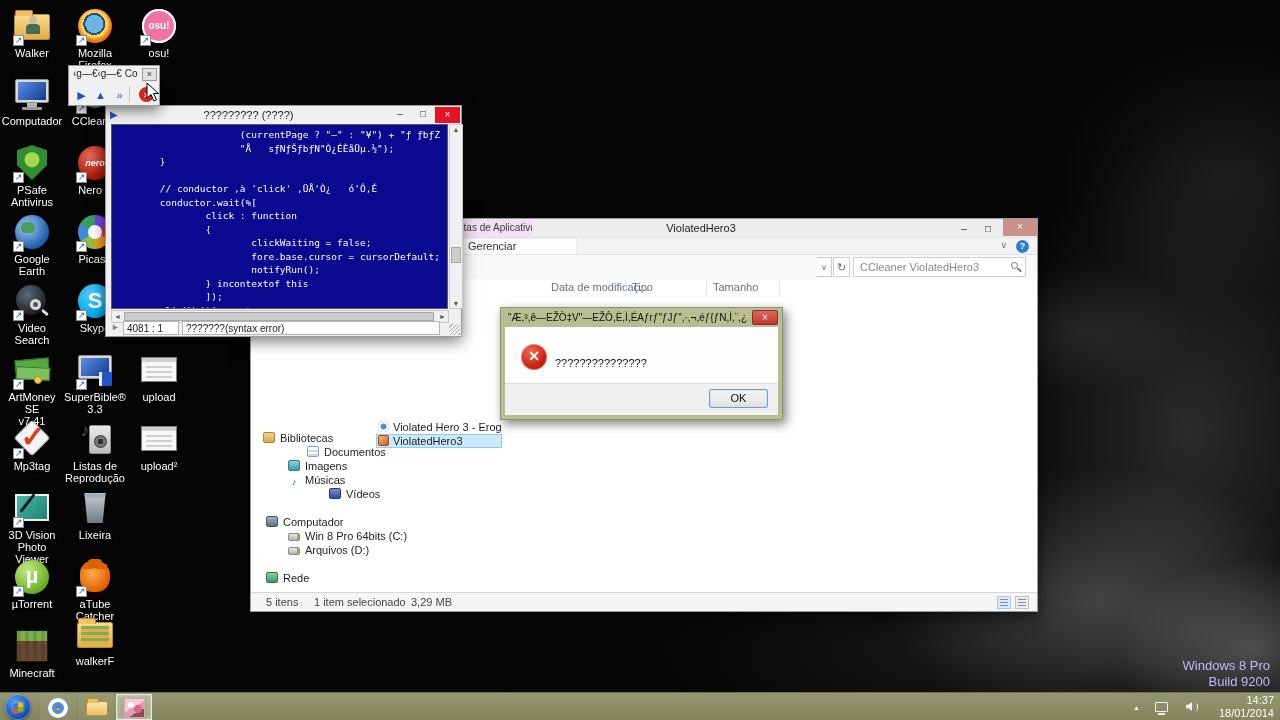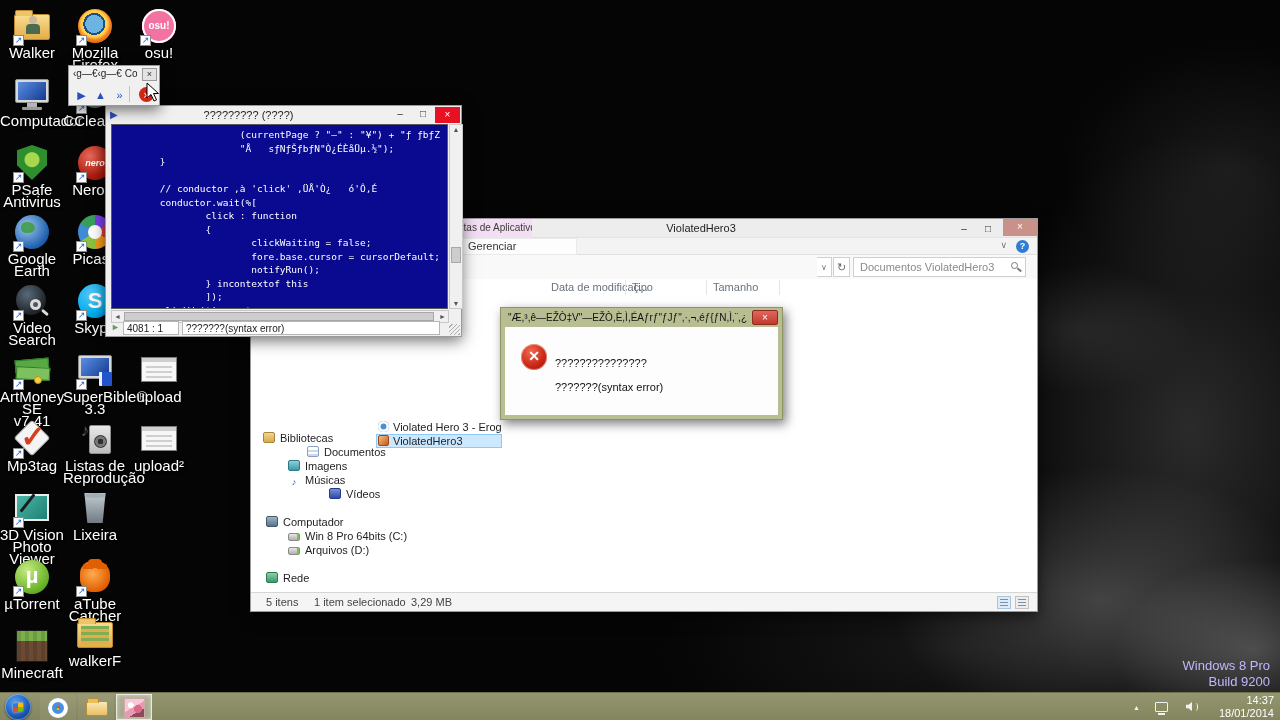--- a/index.html
+++ b/index.html
@@ -17,21 +17,21 @@
       radial-gradient(ellipse 430px 150px at 960px 650px, rgba(120,120,120,.16), transparent 70%),
       radial-gradient(ellipse 200px 130px at 1255px 650px, rgba(200,200,200,.32), transparent 70%),
       radial-gradient(ellipse 160px 90px at 1080px 330px, rgba(120,120,120,.18), transparent 70%);
   }
   #watermark { position:absolute; right:10px; top:658px; text-align:right;
     color:#c4b5fd; font-size:13px; line-height:16px; }
 
   
   .desk-icon { position:absolute; width:64px; text-align:center; cursor:default; }
   .desk-icon .art { position:relative; width:40px; height:36px; margin:0 auto; }
-  .desk-icon .label { margin-top:3px; color:#fff; font-size:15px; line-height:12px;
+  .desk-icon .label { margin-top:3px; color:#fff; font-size:11px; line-height:12px;
     white-space:pre-line; text-shadow:1px 1px 2px #000, 0 0 3px #000; }
   .sc-badge { position:absolute; left:1px; bottom:-2px; width:11px; height:11px;
     background:#fff; border:1px solid #8a8a8a; font-size:9px; line-height:9px;
     color:#2b5fd9; text-align:center; }
 
   
   .shape { position:absolute; }
   .a-folder { left:2px; top:6px; width:36px; height:26px; border-radius:2px;
     background:linear-gradient(#f9dd92,#e3ad47); border:1px solid #b9892f; }
   .a-folder::before { content:""; position:absolute; left:0; top:-5px; width:16px; height:5px;
@@ -500,21 +500,21 @@
     <div class="capbtn" id="exp-close">×</div>
   </div>
   <div id="ribbon-row">
     <div id="tab-gerenciar">Gerenciar</div>
     <div id="ribbon-chevron">∨</div>
     <div id="ribbon-help">?</div>
   </div>
   <div id="addr-row">
     <div id="addr-drop">∨</div>
     <div id="addr-refresh">↻</div>
-    <div id="search-box">Documentos ViolatedHero3</div>
+    <div id="search-box">CCleaner ViolatedHero3</div>
     <div id="search-mag"></div>
   </div>
   <div id="col-headers">
     <div class="colh" style="left:300px">Data de modificaç...</div>
     <div class="colh" style="left:381px">Tipo</div>
     <div class="colh" style="left:462px">Tamanho</div>
     <div class="colsep" style="left:374px"></div>
     <div class="colsep" style="left:455px"></div>
     <div class="colsep" style="left:528px"></div>
   </div>
@@ -611,20 +611,23 @@
 
 <div id="err-dialog" class="abs" style="background-color: rgb(185, 189, 146);">
   <div id="err-title">"Æ,³,ê—EŽÒ‡V"—EŽÒ,È,Ì,ÉAƒrƒ"ƒJƒ",·,¬,éƒ{ƒN,Ì,¨,¿,ñ,¿,ñc"</div>
   <div id="err-close">×</div>
   <div id="err-body">
     <div id="err-icon">✕</div>
     <div id="err-lines">
       <div>???????????????</div>
       <div>???????(syntax error)</div>
     </div>
+    <div id="err-btnstrip">
+      <div id="ok-btn">OK</div>
+    </div>
   </div>
 </div>
 
 <div id="taskbar" style="background-color: rgb(139, 142, 103);">
   <div id="start-btn">
     <div id="start-flag"></div>
   </div>
   <div class="taskbtn" style="left:40px">
     <div class="tb-chrome"></div>
   </div>

